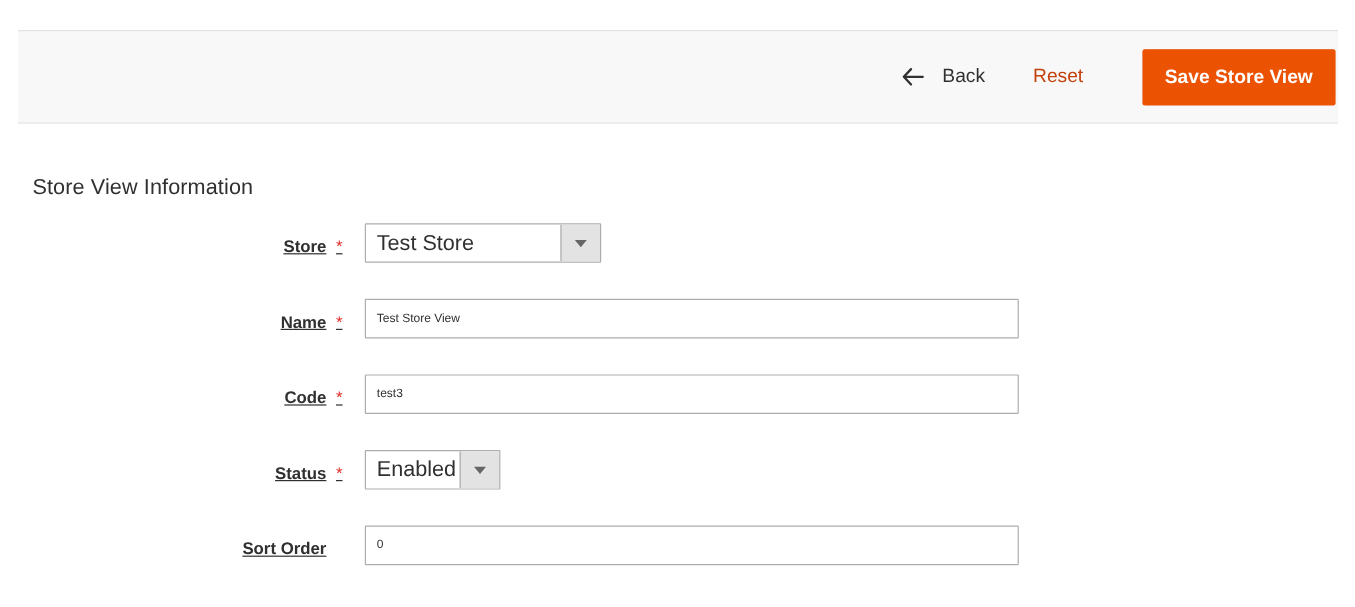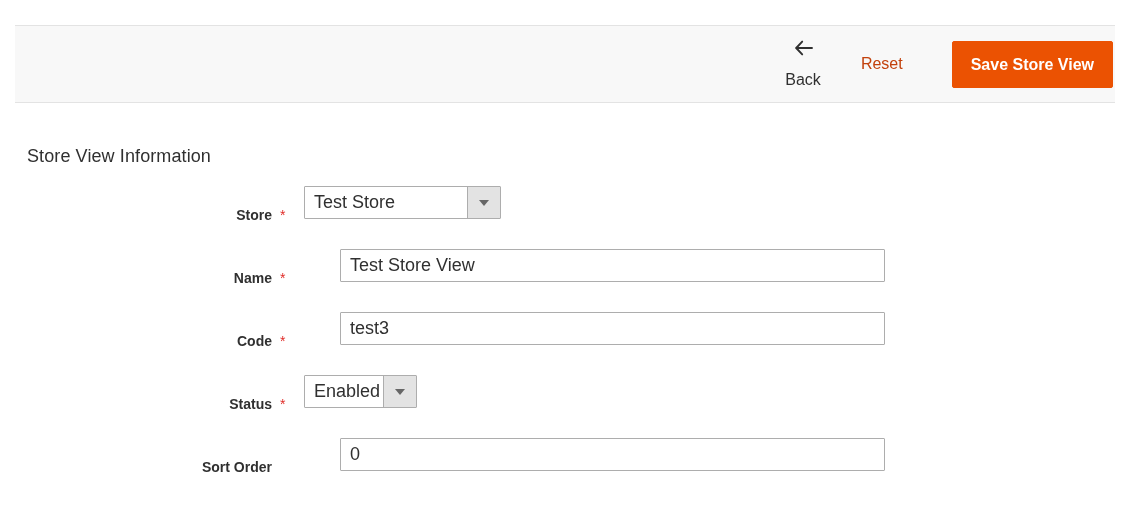--- a/index.html
+++ b/index.html
@@ -37,21 +37,20 @@
     align-items: center;
     gap: 15px;
     font-size: 16px;
     color: #303030;
     cursor: pointer;
     background: none;
     border: none;
     font-family: inherit;
     padding: 6px 2px;
     margin-right: 34px;
-    flex-direction: column;
   }
   .back-arrow-icon {
     display: inline-block;
     width: 19px;
     height: 16px;
     position: relative;
     flex: none;
   }
   .back-arrow-icon svg { display: block; }
 
@@ -103,24 +102,25 @@
   }
   .field-row {
     height: 63px;
     display: flex;
     align-items: flex-start;
   }
   .field-label-box {
     width: 288px;
     display: flex;
     justify-content: flex-end;
-    align-items: flex-end;
+    align-items: center;
     height: 37px;
     padding-right: 0;
     box-sizing: border-box;
+    text-decoration: underline;
   }
   .field-label {
     font-size: 14px;
     font-weight: bold;
     color: #303030;
     white-space: nowrap;
   }
   .required-asterisk {
     color: #e02b27;
     font-size: 14px;
@@ -133,25 +133,24 @@
   }
 
   .text-input {
     box-sizing: border-box;
     width: 545px;
     height: 33px;
     border: 1px solid #adadad;
     border-radius: 1px;
     background: #ffffff;
     font-family: inherit;
-    font-size: 18px;
+    font-size: 10px;
     color: #303030;
     padding: 0 9px;
     outline: none;
-    margin-left: 36px;
   }
 
   .select-wrap {
     display: inline-flex;
     height: 33px;
     border: 1px solid #adadad;
     border-radius: 1px;
     background: #ffffff;
     box-sizing: border-box;
     overflow: hidden;

